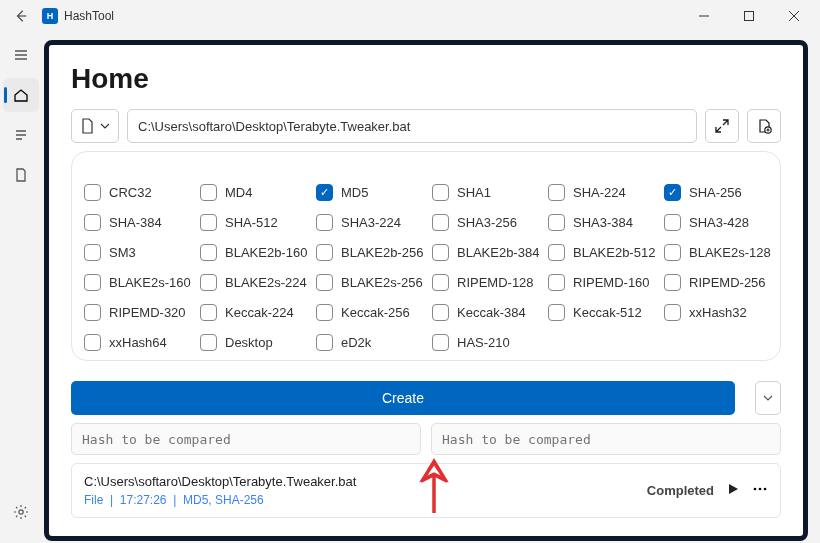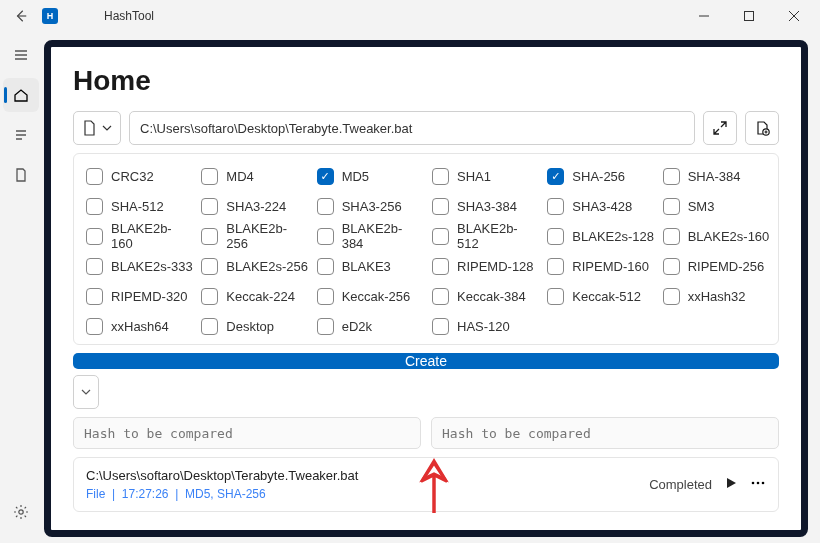--- a/index.html
+++ b/index.html
@@ -1,55 +1,55 @@
 <!DOCTYPE html>
 <html><head>
 <meta charset="utf-8">
 <style>
   * { box-sizing: border-box; margin: 0; padding: 0; }
   body { font-family: "Segoe UI", Arial, sans-serif; font-size: 13px; color: #1a1a1a; background: #f3f3f3; width: 820px; height: 543px; overflow: hidden; }
   .window { width: 820px; height: 543px; background: #f3f3f3; display: flex; flex-direction: column; }
   .titlebar { height: 32px; display: flex; align-items: center; padding: 0 4px 0 10px; }
   .titlebar .back { width: 22px; height: 22px; display:flex;align-items:center;justify-content:center; color:#444; }
   .titlebar .app-icon { width:16px; height:16px; background:#0067c0; border-radius:3px; display:flex;align-items:center;justify-content:center; color:#fff; font-size:9px; font-weight:bold; margin: 0 6px 0 10px;}
-  .titlebar .title { font-size: 12px; color: #333; margin-left: 40px; }
+  .titlebar .title { font-size: 12px; color: #333; }
   .titlebar .spacer { flex: 1; }
   .titlebar .winbtn { width: 45px; height: 32px; display:flex; align-items:center; justify-content:center; color:#333; }
   .body { flex:1; display:flex; min-height:0; }
   .sidebar { width: 42px; display:flex; flex-direction:column; align-items:center; padding-top:6px; gap:6px; }
   .sidebar .sbtn { width:36px; height:34px; display:flex;align-items:center;justify-content:center; border-radius:6px; color:#555; }
   .sidebar .sbtn.active { background:#eaeaea; color:#000; position:relative; }
   .sidebar .sbtn.active::before { content:""; position:absolute; left:1px; top:9px; width:3px; height:16px; background:#0067c0; border-radius:2px; }
   .sidebar .grow { flex:1; }
   .content { flex:1; padding: 8px 12px 8px 2px; overflow:auto; min-height:0;}
-  .card { background:#fff; border-radius:8px; border:7px solid #0f172a; padding:18px 22px 18px 22px; }
+  .card { background:#fff; border-radius:8px; border:5px solid #0f172a; padding:18px 22px 18px 22px; }
   .page-title { font-size:28px; font-weight:600; margin-bottom:14px; }
   .toprow { display:flex; gap:8px; align-items:center; margin-bottom:8px; }
   .btnoutline { height:34px; border:1px solid #d0d0d0; border-radius:5px; background:#fff; display:flex; align-items:center; padding:0 8px; gap:6px; color:#333; }
   .pathbox { flex:1; height:34px; border:1px solid #d0d0d0; border-radius:5px; background:#fff; display:flex; align-items:center; padding:0 10px; }
   .pathbox input { border:none; outline:none; width:100%; font-size:13px; color:#333; }
   .sqbtn { width:34px; height:34px; border:1px solid #d0d0d0; border-radius:5px; background:#fff; display:flex; align-items:center; justify-content:center; }
-  .algo-panel { border:1px solid #e5e5e5; border-radius:6px; padding:8px 8px 4px 8px; margin-bottom:8px; }
+  .algo-panel { border:1px solid #e5e5e5; border-radius:16px; padding:26px 8px 4px 8px; margin-bottom:20px; }
   .algo-grid { display:grid; grid-template-columns: repeat(6, 1fr); gap:2px 4px; }
   .algo { display:flex; align-items:center; gap:8px; height:28px; padding-left:4px; font-size:13px; color:#333; border-radius:4px; }
   .chk { width:17px; height:17px; border:1px solid #888; border-radius:4px; display:flex; align-items:center; justify-content:center; flex-shrink:0; background:#fff;}
   .algo.checked .chk { background:#0067c0; border-color:#0067c0; }
   .chkmark { color:#fff; font-size:11px; line-height:1; display:none;}
   .algo.checked .chkmark { display:block; }
-  .create-row { display:flex; gap:6px; margin-bottom:8px;flex-direction:column; }
+  .create-row { display:flex; gap:20px; margin-bottom:8px; }
   .create-btn { flex:1; height:34px; background:#0067c0; color:#fff; border:none; border-radius:5px; font-size:14px; }
   .create-drop { width:26px; height:34px; border:1px solid #d0d0d0; border-radius:5px; background:#fff; display:flex; align-items:center; justify-content:center; }
   .compare-row { display:flex; gap:10px; margin-bottom:8px; }
   .compare-row input { flex:1; height:32px; border:1px solid #e0e0e0; border-radius:5px; padding:12px 10px; font-family:Consolas,monospace; font-size:13px; color:#666; background:#fafafa; outline:none;}
   .result { border:1px solid #e5e5e5; border-radius:6px; padding:10px 12px; display:flex; align-items:center; }
   .result-left { flex:1; }
   .result-path { font-size:13px; margin-bottom:4px; color:#222;}
   .result-meta { font-size:12px; color:#3b82f6; }
   .result-right { display:flex; align-items:center; gap:12px; }
-  .status { font-size:13px; color:#444; }
+  .status { font-size:13px; color:#444;font-weight:bold; }
   .icon-svg { display:block; }
   .arrow-overlay { position:fixed; left:414px; top:455px; pointer-events:none; }
 </style>
 </head>
 <body>
 
 <div class="window">
   <div class="titlebar">
     <div class="back">
       <svg class="icon-svg" width="14" height="14" viewBox="0 0 16 16">
@@ -150,20 +150,24 @@
               <div class="algo checked">
                 <span class="chk">
                   <span class="chkmark">✓</span>
                 </span>
                 <span>MD5</span>
               </div>
               <div class="algo">
                 <span class="chk"></span>
                 <span>SHA1</span>
               </div>
+              <div class="algo">
+                <span class="chk"></span>
+                <span>SHA-224</span>
+              </div>
               <div class="algo checked">
                 <span class="chk">
                   <span class="chkmark">✓</span>
                 </span>
                 <span>SHA-256</span>
               </div>
               <div class="algo">
                 <span class="chk"></span>
                 <span>SHA-384</span>
               </div>
@@ -210,32 +214,28 @@
               <div class="algo">
                 <span class="chk"></span>
                 <span>BLAKE2s-128</span>
               </div>
               <div class="algo">
                 <span class="chk"></span>
                 <span>BLAKE2s-160</span>
               </div>
               <div class="algo">
                 <span class="chk"></span>
-                <span>BLAKE2s-333</span>
+                <span>BLAKE2s-224</span>
               </div>
               <div class="algo">
                 <span class="chk"></span>
                 <span>BLAKE2s-256</span>
               </div>
               <div class="algo">
                 <span class="chk"></span>
-                <span>BLAKE3</span>
-              </div>
-              <div class="algo">
-                <span class="chk"></span>
                 <span>RIPEMD-128</span>
               </div>
               <div class="algo">
                 <span class="chk"></span>
                 <span>RIPEMD-160</span>
               </div>
               <div class="algo">
                 <span class="chk"></span>
                 <span>RIPEMD-256</span>
               </div>
@@ -270,21 +270,21 @@
               <div class="algo">
                 <span class="chk"></span>
                 <span>Desktop</span>
               </div>
               <div class="algo">
                 <span class="chk"></span>
                 <span>eD2k</span>
               </div>
               <div class="algo">
                 <span class="chk"></span>
-                <span>HAS-120</span>
+                <span>HAS-210</span>
               </div>
             </div>
         </div>
 
         <div class="create-row">
           <button class="create-btn">Create</button>
           <div class="create-drop">
             <svg width="10" height="10">
                 <path d="M1 3l4 4 4-4" fill="none" stroke="#555" stroke-width="1.2"></path>
               </svg>

